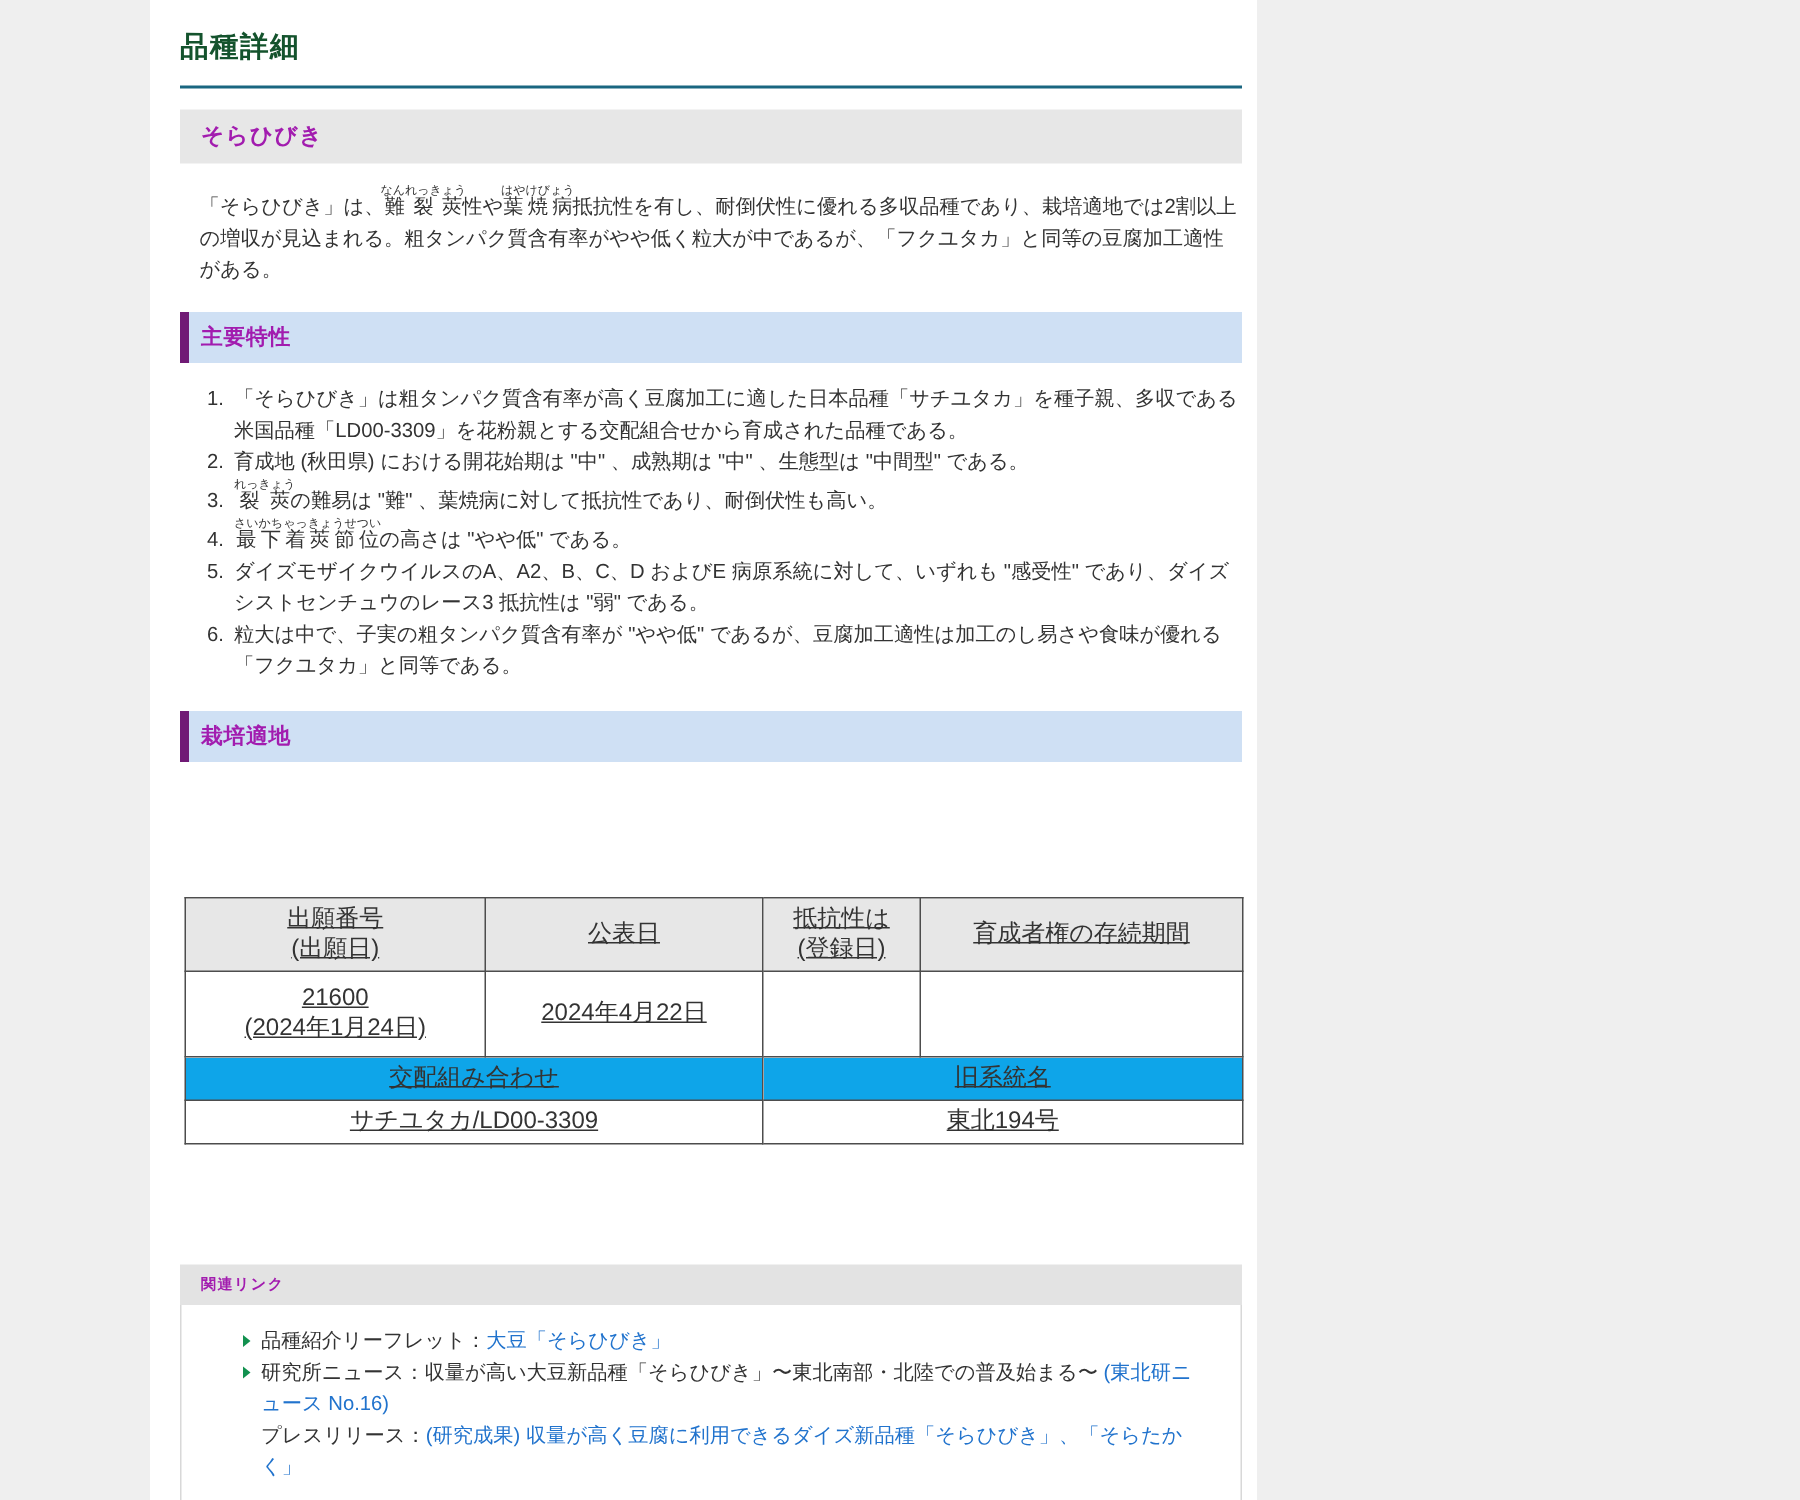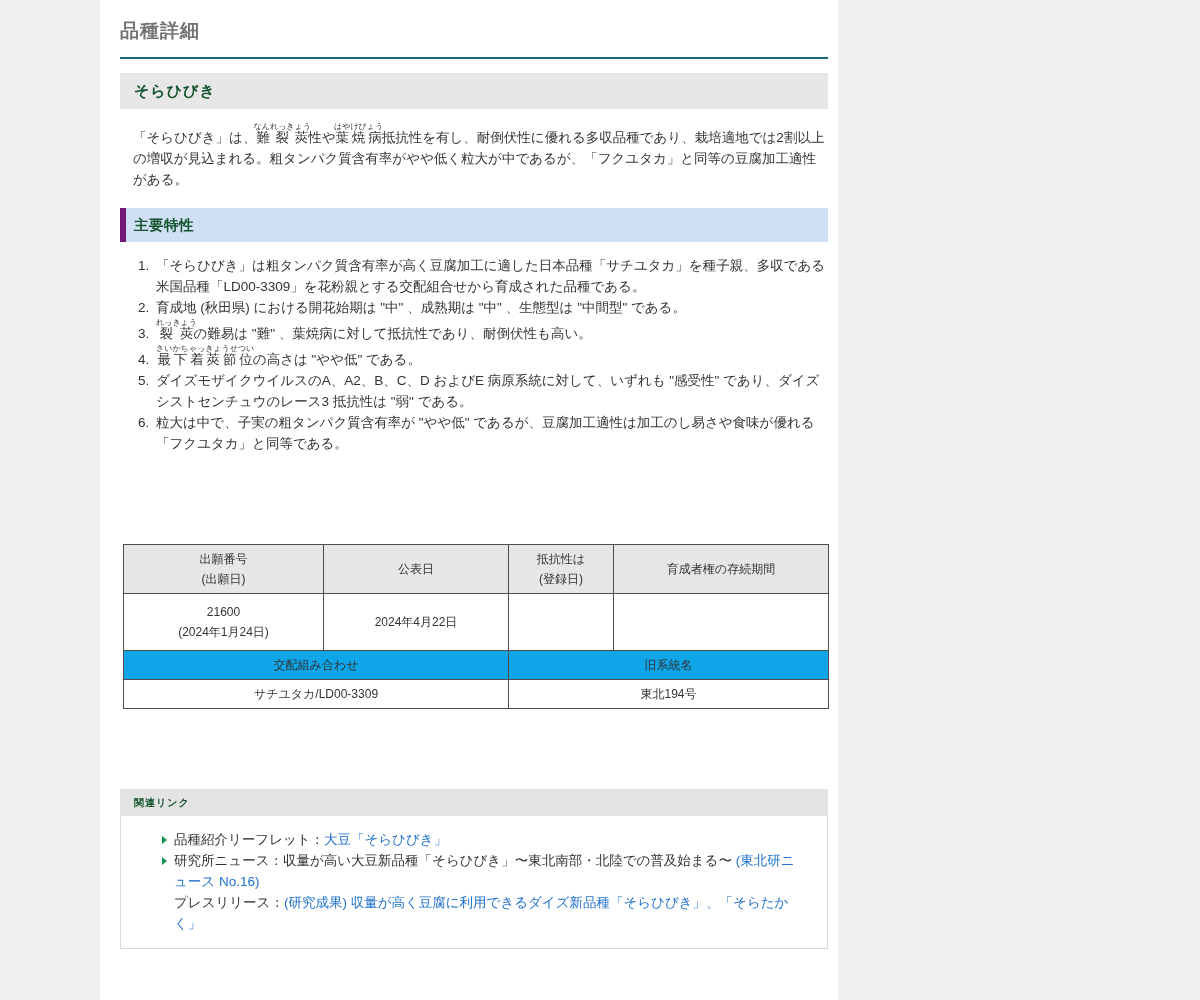--- a/index.html
+++ b/index.html
@@ -14,30 +14,30 @@
     position: absolute;
     left: 100px; top: 0;
     width: 738px; height: 1000px;
     background: #ffffff;
     box-sizing: border-box;
     padding: 0 10px 0 20px;
   }
   h1.page-title {
     font-size: 19px;
     font-weight: bold;
-    color: #737373;
+    color: #14532d;
     margin: 0;
     padding: 18px 0 13px 0;
     border-bottom: 2px solid #1a6680;
     letter-spacing: 1px;
   }
   .bar {
     box-sizing: border-box;
     font-weight: bold;
-    color: #14532d;
+    color: #a21caf;
     font-family: Liberation Serif, serif;
   }
   .bar-gray-lg {
     margin-top: 14px;
     background: #e7e7e7;
     font-size: 15px;
     line-height: 20px;
     padding: 8px 14px;
     letter-spacing: 1px;
   }
@@ -82,21 +82,22 @@
     font-size: 13.5px;
     line-height: 20px;
     margin: 14px 0 0 0;
     padding-left: 13px;
   }
   table.reg-table {
     border-collapse: collapse;
     margin: 90px 0 0 3px;
     width: 705px;
     table-layout: fixed;
-    font-size: 12px;
+    font-size: 16px;
+    text-decoration: underline;
   }
   table.reg-table th, table.reg-table td {
     border: 1px solid #4d4d4d;
     font-weight: normal;
     text-align: center;
     vertical-align: middle;
     line-height: 20px;
     padding: 4px 6px;
     overflow: hidden;
   }
@@ -150,20 +151,21 @@
 
   <ol class="char-list">
     <li><span>「そらひびき」は粗タンパク質含有率が高く豆腐加工に適した日本品種「サチユタカ」を種子親、多収である米国品種「LD00-3309」を花粉親とする交配組合せから育成された品種である。</span></li>
     <li><span>育成地 (秋田県) における開花始期は "中" 、成熟期は "中" 、生態型は "中間型" である。</span></li>
     <li><ruby>裂莢<rt>れっきょう</rt></ruby><span>の難易は "難" 、葉焼病に対して抵抗性であり、耐倒伏性も高い。</span></li>
     <li><ruby>最下着莢節位<rt>さいかちゃっきょうせつい</rt></ruby><span>の高さは "やや低" である。</span></li>
     <li><span>ダイズモザイクウイルスのA、A2、B、C、D およびE 病原系統に対して、いずれも "感受性" であり、ダイズシストセンチュウのレース3 抵抗性は "弱" である。</span></li>
     <li><span>粒大は中で、子実の粗タンパク質含有率が "やや低" であるが、豆腐加工適性は加工のし易さや食味が優れる「フクユタカ」と同等である。</span></li>
   </ol>
 
+  <div class="bar bar-blue second">栽培適地</div>
 
 
   <table class="reg-table">
     <colgroup>
       <col style="width:200px">
       <col style="width:185px">
       <col style="width:105px">
       <col style="width:215px">
     </colgroup>
     <tbody>

